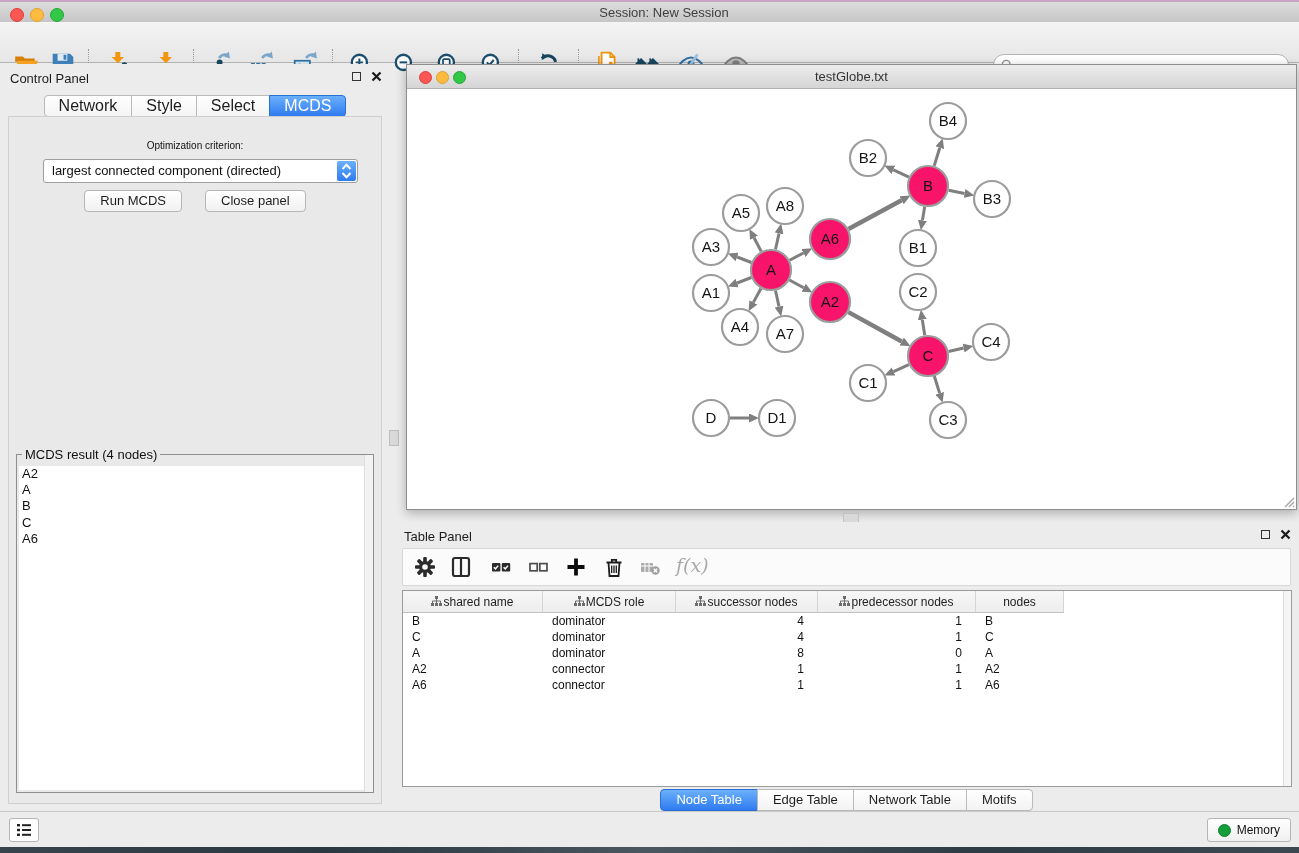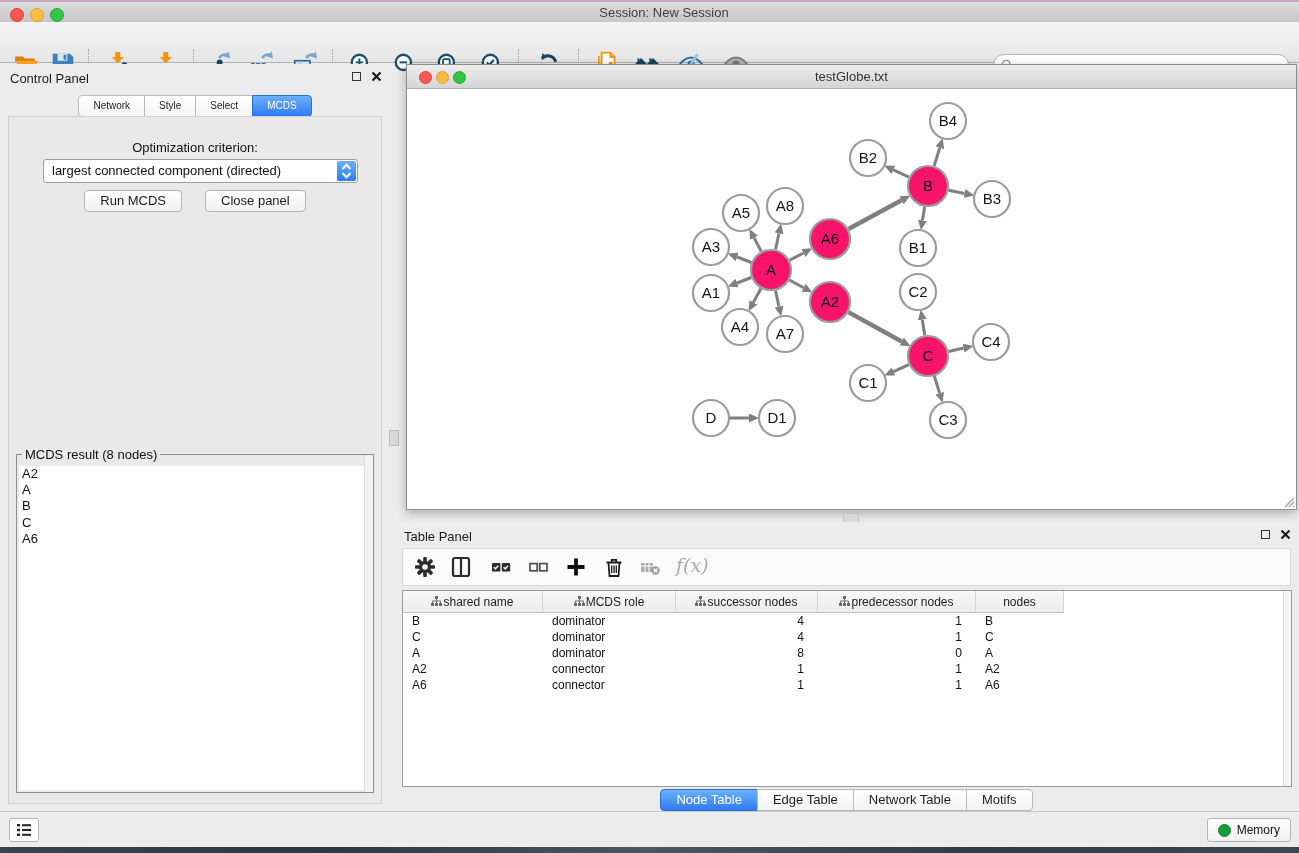--- a/index.html
+++ b/index.html
@@ -25,27 +25,27 @@
     background:#fff;border:1px solid #b3b3b3;border-radius:11px;}
   .search-wrap svg{position:absolute;left:7px;top:4px;}
   .search-wrap input{position:absolute;left:24px;top:1px;right:8px;height:17px;border:none;
     outline:none;font-size:12px;background:transparent;width:260px;}
   
   .control-panel{position:absolute;left:0;top:64px;width:390px;height:748px;background:#ececec;}
   .panel-title{position:absolute;left:10px;top:7px;font-size:13px;color:#1c1c1c;}
   .panel-btns{position:absolute;right:8px;top:7px;display:flex;gap:10px;align-items:center;}
   .cp-tabs{position:absolute;left:0;right:0;top:31px;display:flex;justify-content:center;}
   .cp-tab{height:20px;line-height:20px;padding:0 14px;background:linear-gradient(#ffffff,#f4f4f4);
-    border:1px solid #b9b9b9;margin-left:-1px;font-size:10px;color:#1d1d1d;cursor:default;text-align:center;}
+    border:1px solid #b9b9b9;margin-left:-1px;font-size:16px;color:#1d1d1d;cursor:default;text-align:center;}
   .cp-tab:first-child{border-radius:4px 0 0 4px;margin-left:0;}
   .cp-tab:last-child{border-radius:0 4px 4px 0;}
   .cp-tab.active{background:linear-gradient(#6cb0fb,#2e7bf0);border-color:#2a6fd6;color:#fff;}
   .cp-body{position:absolute;left:8px;right:8px;top:52px;bottom:8px;background:#e9e9e9;
     border:1px solid #cfcfcf;}
-  .opt-label{position:absolute;left:0;right:0;top:23px;text-align:center;font-size:13px;color:#111;}
+  .opt-label{position:absolute;left:0;right:0;top:23px;text-align:center;font-size:10px;color:#111;}
   .select-box{position:absolute;left:34px;top:42px;width:313px;height:22px;background:#fff;
     border:1px solid #9e9e9e;border-radius:3px;cursor:default;}
   .select-box .val{position:absolute;left:8px;top:3px;font-size:13px;color:#111;white-space:nowrap;}
   .select-stepper{position:absolute;right:1px;top:1px;width:19px;height:20px;border-radius:2px 2px 2px 2px;
     background:linear-gradient(#6cb0fb,#2e7bf0);}
   .btn-row{position:absolute;left:0;right:0;top:73px;display:flex;justify-content:center;gap:23px;}
   .btn{height:20px;line-height:20px;padding:0 15px;background:linear-gradient(#ffffff,#f1f1f1);
     border:1px solid #b5b5b5;border-radius:4px;font-size:13px;color:#1d1d1d;cursor:default;}
   .result-box{position:absolute;left:7px;right:7px;top:337px;bottom:10px;border:1px solid #8f8f8f;}
   .result-title{position:absolute;left:5px;top:-8px;background:#e9e9e9;padding:0 3px;font-size:13px;color:#111;}
@@ -286,21 +286,21 @@
           <svg width="19" height="20" viewBox="0 0 19 20">
               <path d="M5.5 8l4-4.2 4 4.2M5.5 12l4 4.2 4-4.2" fill="none" stroke="#fff" stroke-width="2"></path>
             </svg>
         </span>
       </div>
       <div class="btn-row">
         <div class="btn">Run MCDS</div>
         <div class="btn">Close panel</div>
       </div>
       <div class="result-box">
-        <span class="result-title">MCDS result (8 nodes)</span>
+        <span class="result-title">MCDS result (4 nodes)</span>
         <div class="result-list">
             <div class="result-item">A2</div>
             <div class="result-item">A</div>
             <div class="result-item">B</div>
             <div class="result-item">C</div>
             <div class="result-item">A6</div>
           </div>
         <div class="result-scroll"></div>
       </div>
     </div>

